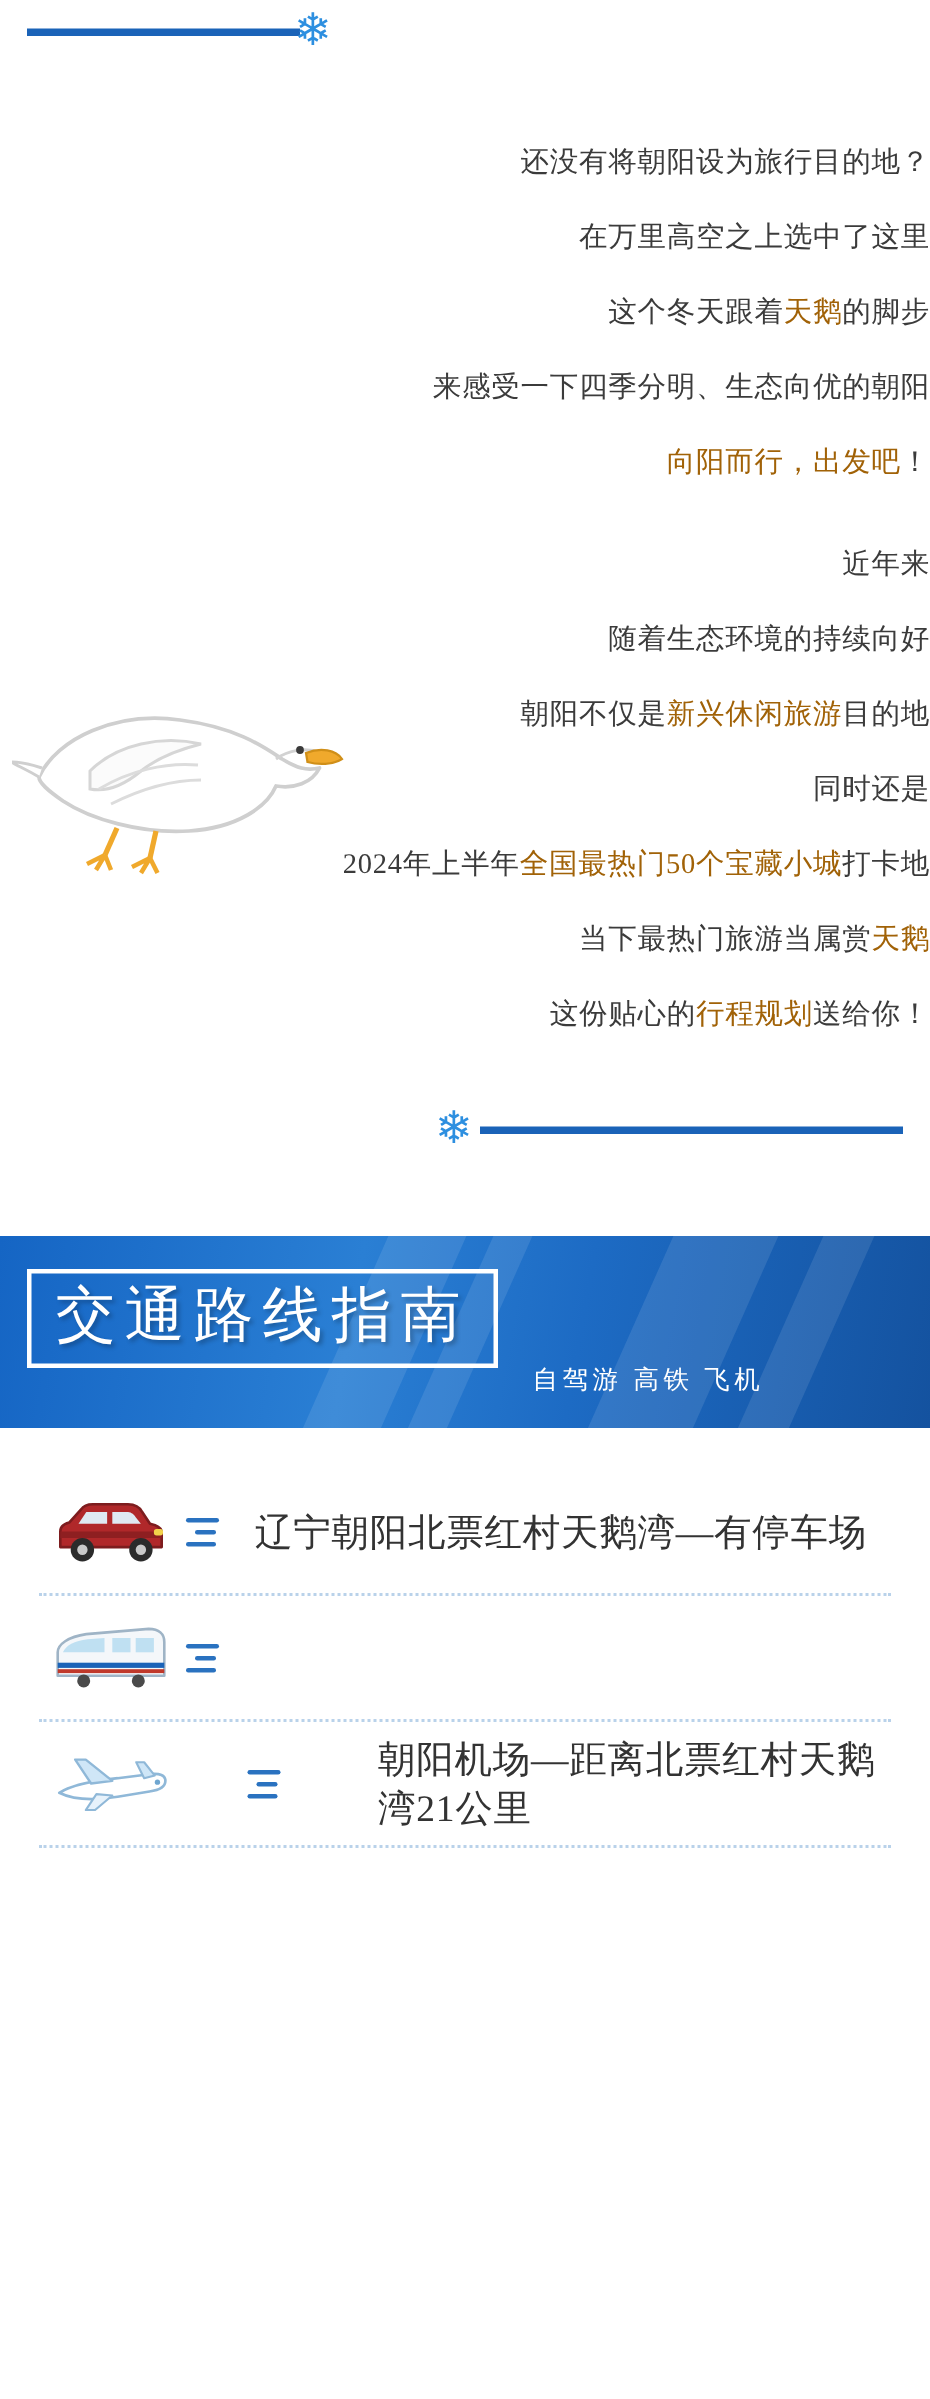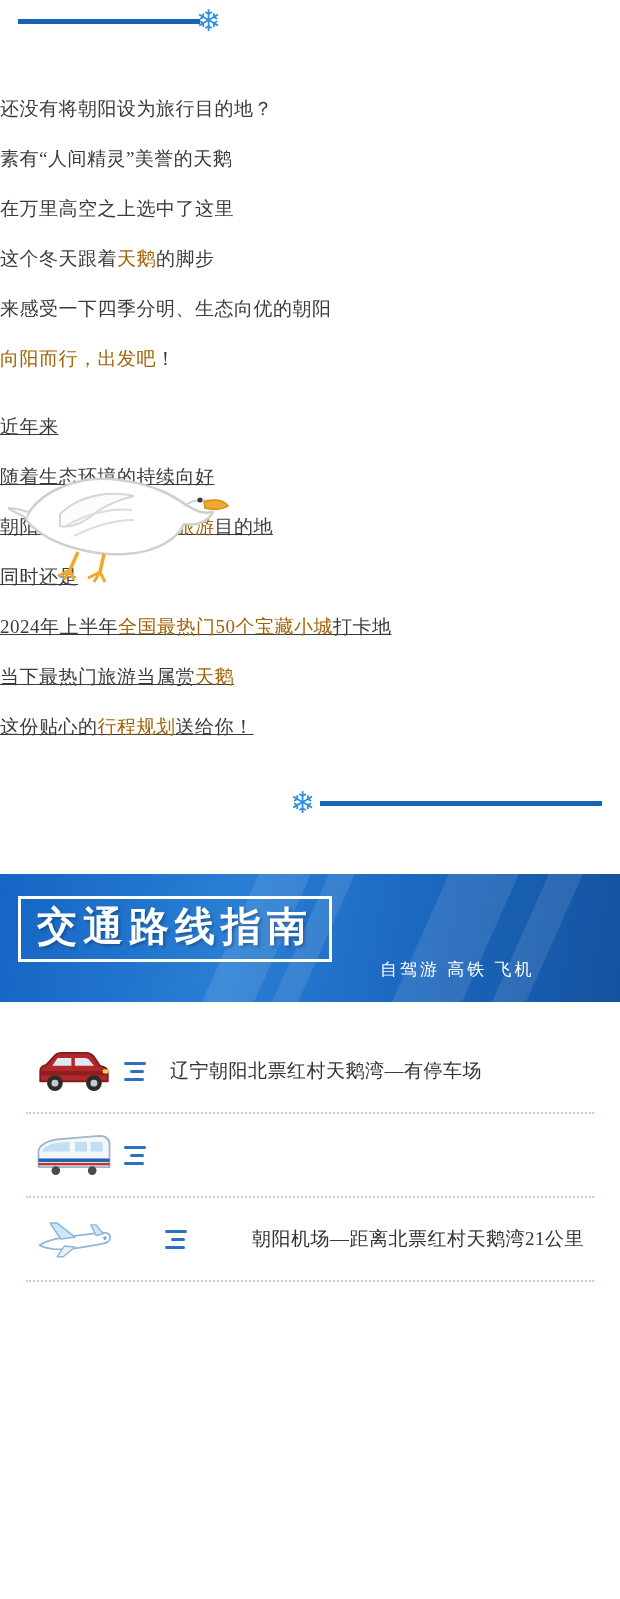--- a/index.html
+++ b/index.html
@@ -40,29 +40,29 @@
     top: 4px;
     font-size: 30px;
     color: #2d8fe0;
     line-height: 34px;
   }
   .divider-top .flake { left: 196px; }
   .divider-bottom .flake { left: 290px; }
 
   
   .poem {
-    text-align: left;
+    text-align: right;
     font-size: 19px;
     line-height: 50px;
     color: #3b3b3b;
     font-family: "Liberation Serif", serif;
     letter-spacing: 0.5px;
   }
   .poem-1 { margin-top: 44px; }
-  .poem-2 { margin-top: 18px; text-decoration: underline; }
+  .poem-2 { margin-top: 18px; }
   .poem p { margin: 0; }
   .hl { color: #a16207; }
 
   
   .goose-wrap {
     position: absolute;
     left: 8px;
     top: 440px;
     width: 230px;
     height: 150px;
@@ -84,30 +84,30 @@
   }
   .banner-title-box {
     position: absolute;
     left: 18px;
     top: 22px;
     border: 3px solid #ffffff;
     padding: 4px 16px 8px 16px;
   }
   .banner-title {
     font-family: "Liberation Serif", serif;
-    font-weight: bold;
+    font-weight: normal;
     font-size: 40px;
     color: #ffffff;
     letter-spacing: 6px;
     line-height: 48px;
     text-shadow: 2px 2px 3px rgba(0,0,0,0.25);
   }
   .banner-sub {
     position: absolute;
-    left: 380px;
+    left: 355px;
     top: 84px;
     color: #ffffff;
     font-size: 17px;
     letter-spacing: 3px;
     font-family: "Liberation Serif", serif;
   }
 
   
   .routes {
     margin-top: 28px;
@@ -137,38 +137,37 @@
   .speed-lines i {
     display: block;
     height: 3px;
     background: #2a72c0;
     border-radius: 2px;
   }
   .speed-lines i:nth-child(1) { width: 22px; }
   .speed-lines i:nth-child(2) { width: 14px; margin-left: 6px; }
   .speed-lines i:nth-child(3) { width: 20px; }
   .route-text {
-    font-size: 19px;
+    font-size: 25px;
     color: #333333;
     font-family: "Liberation Serif", serif;
     letter-spacing: 0.5px;
     padding-left: 12px;
   }
 </style>
 </head>
 <body>
 
 <div class="divider divider-top">
   <span class="bar"></span>
   <span class="flake">❄</span>
 </div>
 
 <div class="poem poem-1" id="poem1">
     <p><span>还没有将朝阳设为旅行目的地？</span></p>
-    <p><span>素有“人间精灵”美誉的天鹅</span></p>
     <p><span>在万里高空之上选中了这里</span></p>
     <p><span>这个冬天跟着</span><span class="hl">天鹅</span><span>的脚步</span></p>
     <p><span>来感受一下四季分明、生态向优的朝阳</span></p>
     <p><span class="hl">向阳而行，出发吧</span><span>！</span></p>
   </div>
 
 <div class="goose-wrap">
   <svg viewBox="0 0 230 150" width="230" height="150" aria-hidden="true">
 
     <path d="M18 78 C30 52 70 34 112 40 C150 45 168 58 180 66 C190 72 196 74 205 72

